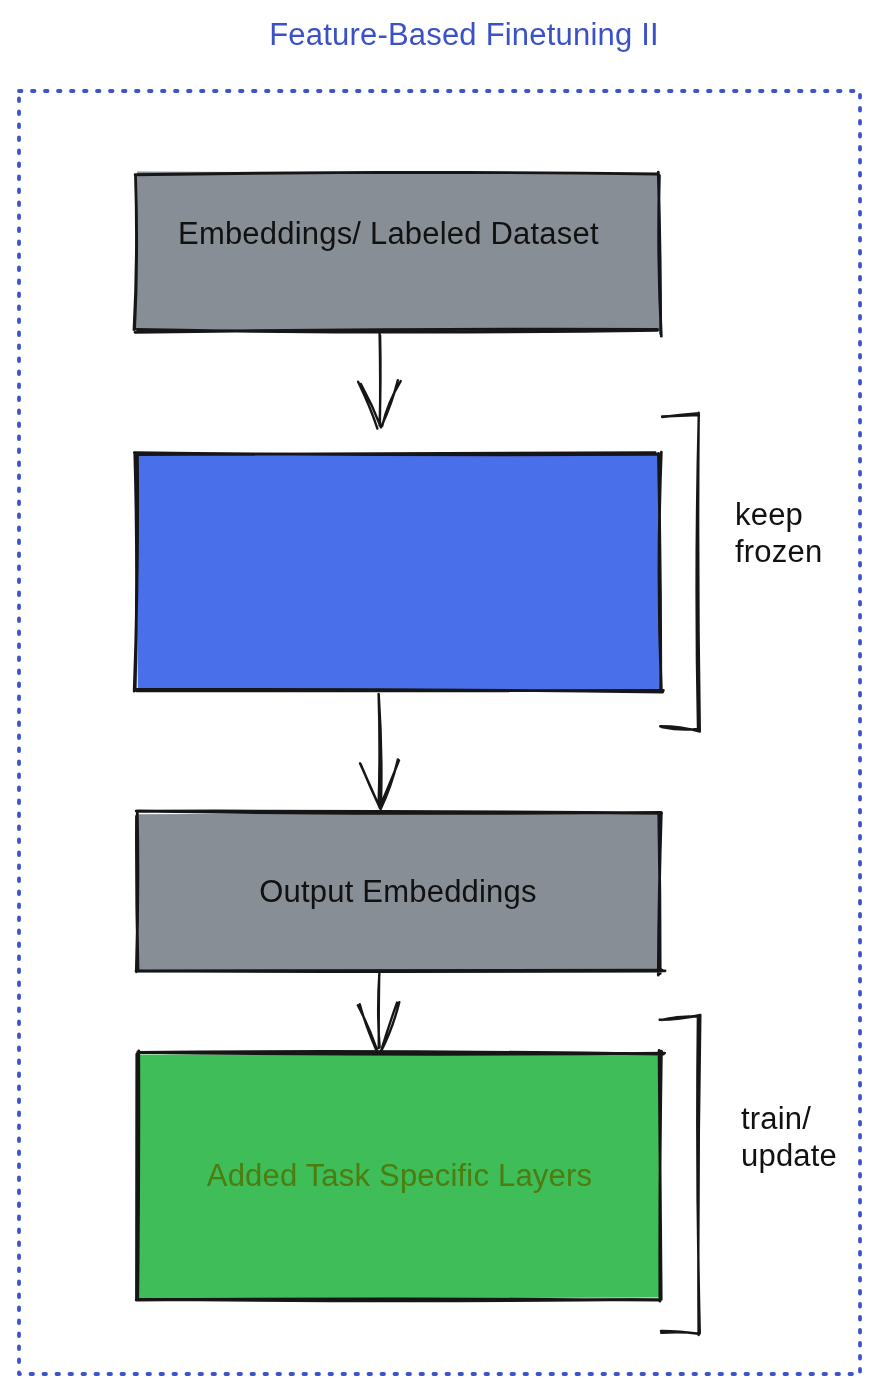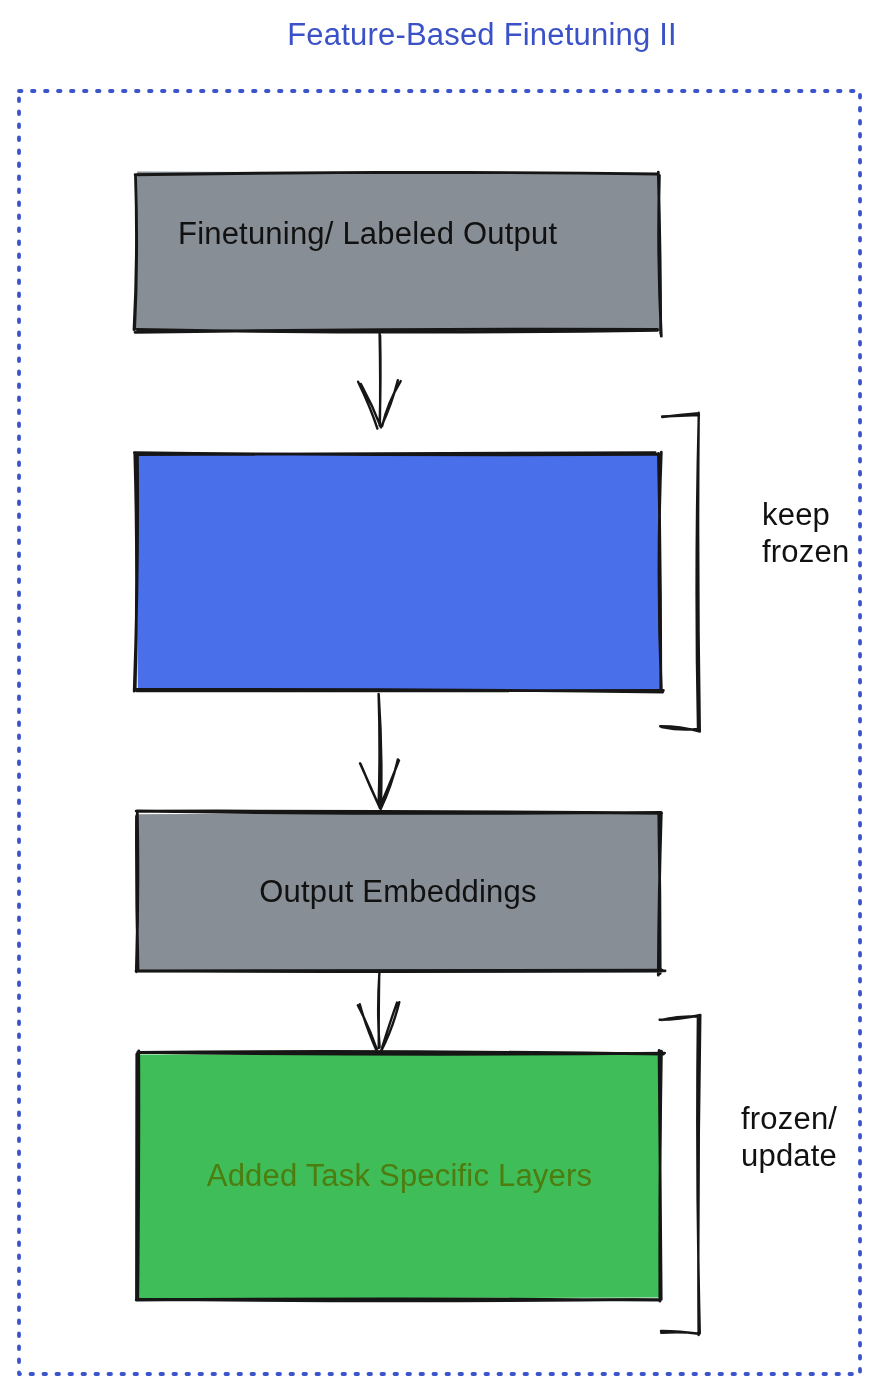--- a/index.html
+++ b/index.html
@@ -3,34 +3,34 @@
 <meta charset="utf-8">
 <style>
   *{margin:0;padding:0;box-sizing:border-box}
   html,body{background:#ffffff}
   .canvas{
     position:relative;width:880px;height:1393px;background:#fff;
     font-family:"Liberation Sans",sans-serif;overflow:hidden;
   }
   .title{
     position:absolute;top:17px;left:464px;transform:translateX(-50%);
-    font-size:31px;font-weight:400;white-space:nowrap;letter-spacing:.2px;margin-left:18px;
+    font-size:31px;font-weight:400;white-space:nowrap;letter-spacing:.2px;
   }
   svg.shapes{position:absolute;left:0;top:0;width:880px;height:1393px}
   .boxlbl{
     position:absolute;display:flex;align-items:center;justify-content:center;
     font-size:31px;color:#111;white-space:nowrap;letter-spacing:.2px;
   }
   .lbl0{left:136px;top:173px;width:524px;height:158px;
         justify-content:flex-start;padding-left:42px;padding-bottom:36px}
   .lbl1{left:136px;top:453px;width:524px;height:238px}
   .lbl2{left:136px;top:813px;width:524px;height:158px}
   .lbl3{left:138px;top:1053px;width:523px;height:246px}
   .ann{position:absolute;font-size:31px;line-height:37px;color:#111;letter-spacing:.2px}
-  .ann0{left:762px;top:496px;width:118px}
+  .ann0{left:735px;top:496px;width:118px}
   .ann1{left:741px;top:1100px;width:132px}
 </style>
 </head>
 <body>
 
 <div class="canvas">
   <div class="title" style="color: rgb(59, 81, 199);">Feature-Based Finetuning II</div>
 
   <svg id="shapes" class="shapes" viewBox="0 0 880 1393">
       <path d="M19 91 H860 V1374 H19 Z" fill="none" stroke="#3B54CC" stroke-width="3.8" stroke-linecap="round" stroke-linejoin="round" stroke-dasharray="2.5 10.5"></path>
@@ -42,19 +42,19 @@
       <path d="M136.2 811.1 Q400.3 815.0 661.0 812.4 M137.1 811.1 Q397.9 810.6 661.7 813.3 M661.3 812.7 Q658.8 892.3 658.3 975.2 M658.8 814.4 Q660.2 895.3 660.2 973.5 M665.1 970.8 Q396.1 972.3 136.9 970.8 M662.0 970.1 Q398.8 971.5 136.0 970.9 M136.3 971.8 Q138.9 890.6 137.3 813.2 M138.0 970.7 Q136.1 895.5 136.5 816.3 " fill="none" stroke="#161616" stroke-width="2.8" stroke-linecap="round" stroke-linejoin="round"></path>
       <path d="M137.80414247512817 1054.5043687820435 L662.0870485305786 1054.5483598709106 L659.296139717102 1297.4721117019653 L138.2362859249115 1298.8680443763733 Z" fill="#3EBD58" stroke="none"></path>
       <path d="M138.9 1052.3 Q405.2 1055.7 664.6 1053.1 M137.6 1052.3 Q402.5 1050.1 663.5 1054.1 M659.1 1050.5 Q660.0 1179.8 661.2 1299.4 M661.4 1051.2 Q659.4 1173.0 659.9 1301.2 M658.7 1299.4 Q397.5 1302.5 136.9 1299.2 M658.8 1300.1 Q401.3 1297.8 136.2 1300.0 M136.5 1299.5 Q136.3 1173.4 136.8 1054.2 M137.7 1299.3 Q139.2 1173.3 138.7 1050.8 " fill="none" stroke="#161616" stroke-width="2.8" stroke-linecap="round" stroke-linejoin="round"></path>
       <path d="M380.1 335.5 Q381.1 378.6 379.6 425.6 M379.6 333.3 Q380.6 381.9 379.9 424.2 M360.8 383.9 Q372.4 405.0 380.6 426.6 M358.1 381.7 Q370.8 408.1 377.4 428.6 M400.7 381.1 Q387.4 403.1 382.2 426.0 M397.9 380.1 Q391.9 403.7 380.9 427.5 " fill="none" stroke="#161616" stroke-width="2.4" stroke-linecap="round" stroke-linejoin="round"></path>
       <path d="M378.7 694.2 Q382.5 750.9 381.0 803.6 M378.6 694.0 Q380.4 749.2 378.6 805.2 M360.6 764.0 Q369.2 785.0 379.7 807.5 M360.0 763.3 Q370.5 786.6 380.1 808.6 M397.8 759.5 Q391.8 785.8 380.7 808.9 M399.0 760.4 Q391.1 780.6 379.7 807.2 " fill="none" stroke="#161616" stroke-width="2.4" stroke-linecap="round" stroke-linejoin="round"></path>
       <path d="M379.4 972.9 Q376.8 1011.6 379.6 1047.0 M379.2 975.0 Q378.6 1011.7 378.8 1048.0 M359.8 1004.2 Q365.3 1024.9 376.6 1050.7 M357.8 1005.2 Q369.2 1027.2 376.8 1049.1 M397.0 1002.6 Q389.2 1024.4 381.3 1050.1 M399.3 1002.1 Q392.6 1029.0 381.2 1050.9 " fill="none" stroke="#161616" stroke-width="2.4" stroke-linecap="round" stroke-linejoin="round"></path>
       <path d="M698.7 412.8 Q697.2 575.2 699.8 731.5 M698.8 414.9 Q694.8 574.3 698.0 728.9 M662.1 416.5 Q679.9 415.9 699.0 415.0 M662.2 417.0 Q679.7 414.9 698.8 413.3 M661.6 727.1 Q682.2 731.2 699.3 728.6 M660.2 726.3 Q679.9 726.2 699.1 731.4 " fill="none" stroke="#161616" stroke-width="2.4" stroke-linecap="round" stroke-linejoin="round"></path>
       <path d="M697.9 1017.1 Q696.0 1177.7 699.8 1333.5 M700.3 1015.0 Q697.6 1174.7 698.6 1335.1 M661.9 1020.0 Q679.6 1015.1 699.5 1016.8 M659.6 1019.8 Q679.7 1019.8 700.4 1015.0 M661.0 1330.9 Q678.8 1330.8 699.3 1333.8 M661.2 1332.9 Q680.7 1331.4 698.6 1333.7 " fill="none" stroke="#161616" stroke-width="2.4" stroke-linecap="round" stroke-linejoin="round"></path>
     </svg>
 
-  <div class="boxlbl lbl0" style="color: rgb(17, 17, 17);">Finetuning/ Labeled Output</div>
+  <div class="boxlbl lbl0" style="color: rgb(17, 17, 17);">Embeddings/ Labeled Dataset</div>
   <div class="boxlbl lbl2" style="color: rgb(17, 17, 17);">Output Embeddings</div>
   <div class="boxlbl lbl3" style="color: #4d7c0f;">Added Task Specific Layers</div>
 
   <div class="ann ann0" style="color: rgb(17, 17, 17);">keep frozen</div>
-  <div class="ann ann1" style="color: rgb(17, 17, 17);">frozen/ update</div>
+  <div class="ann ann1" style="color: rgb(17, 17, 17);">train/ update</div>
 </div>
 
 </body></html>

